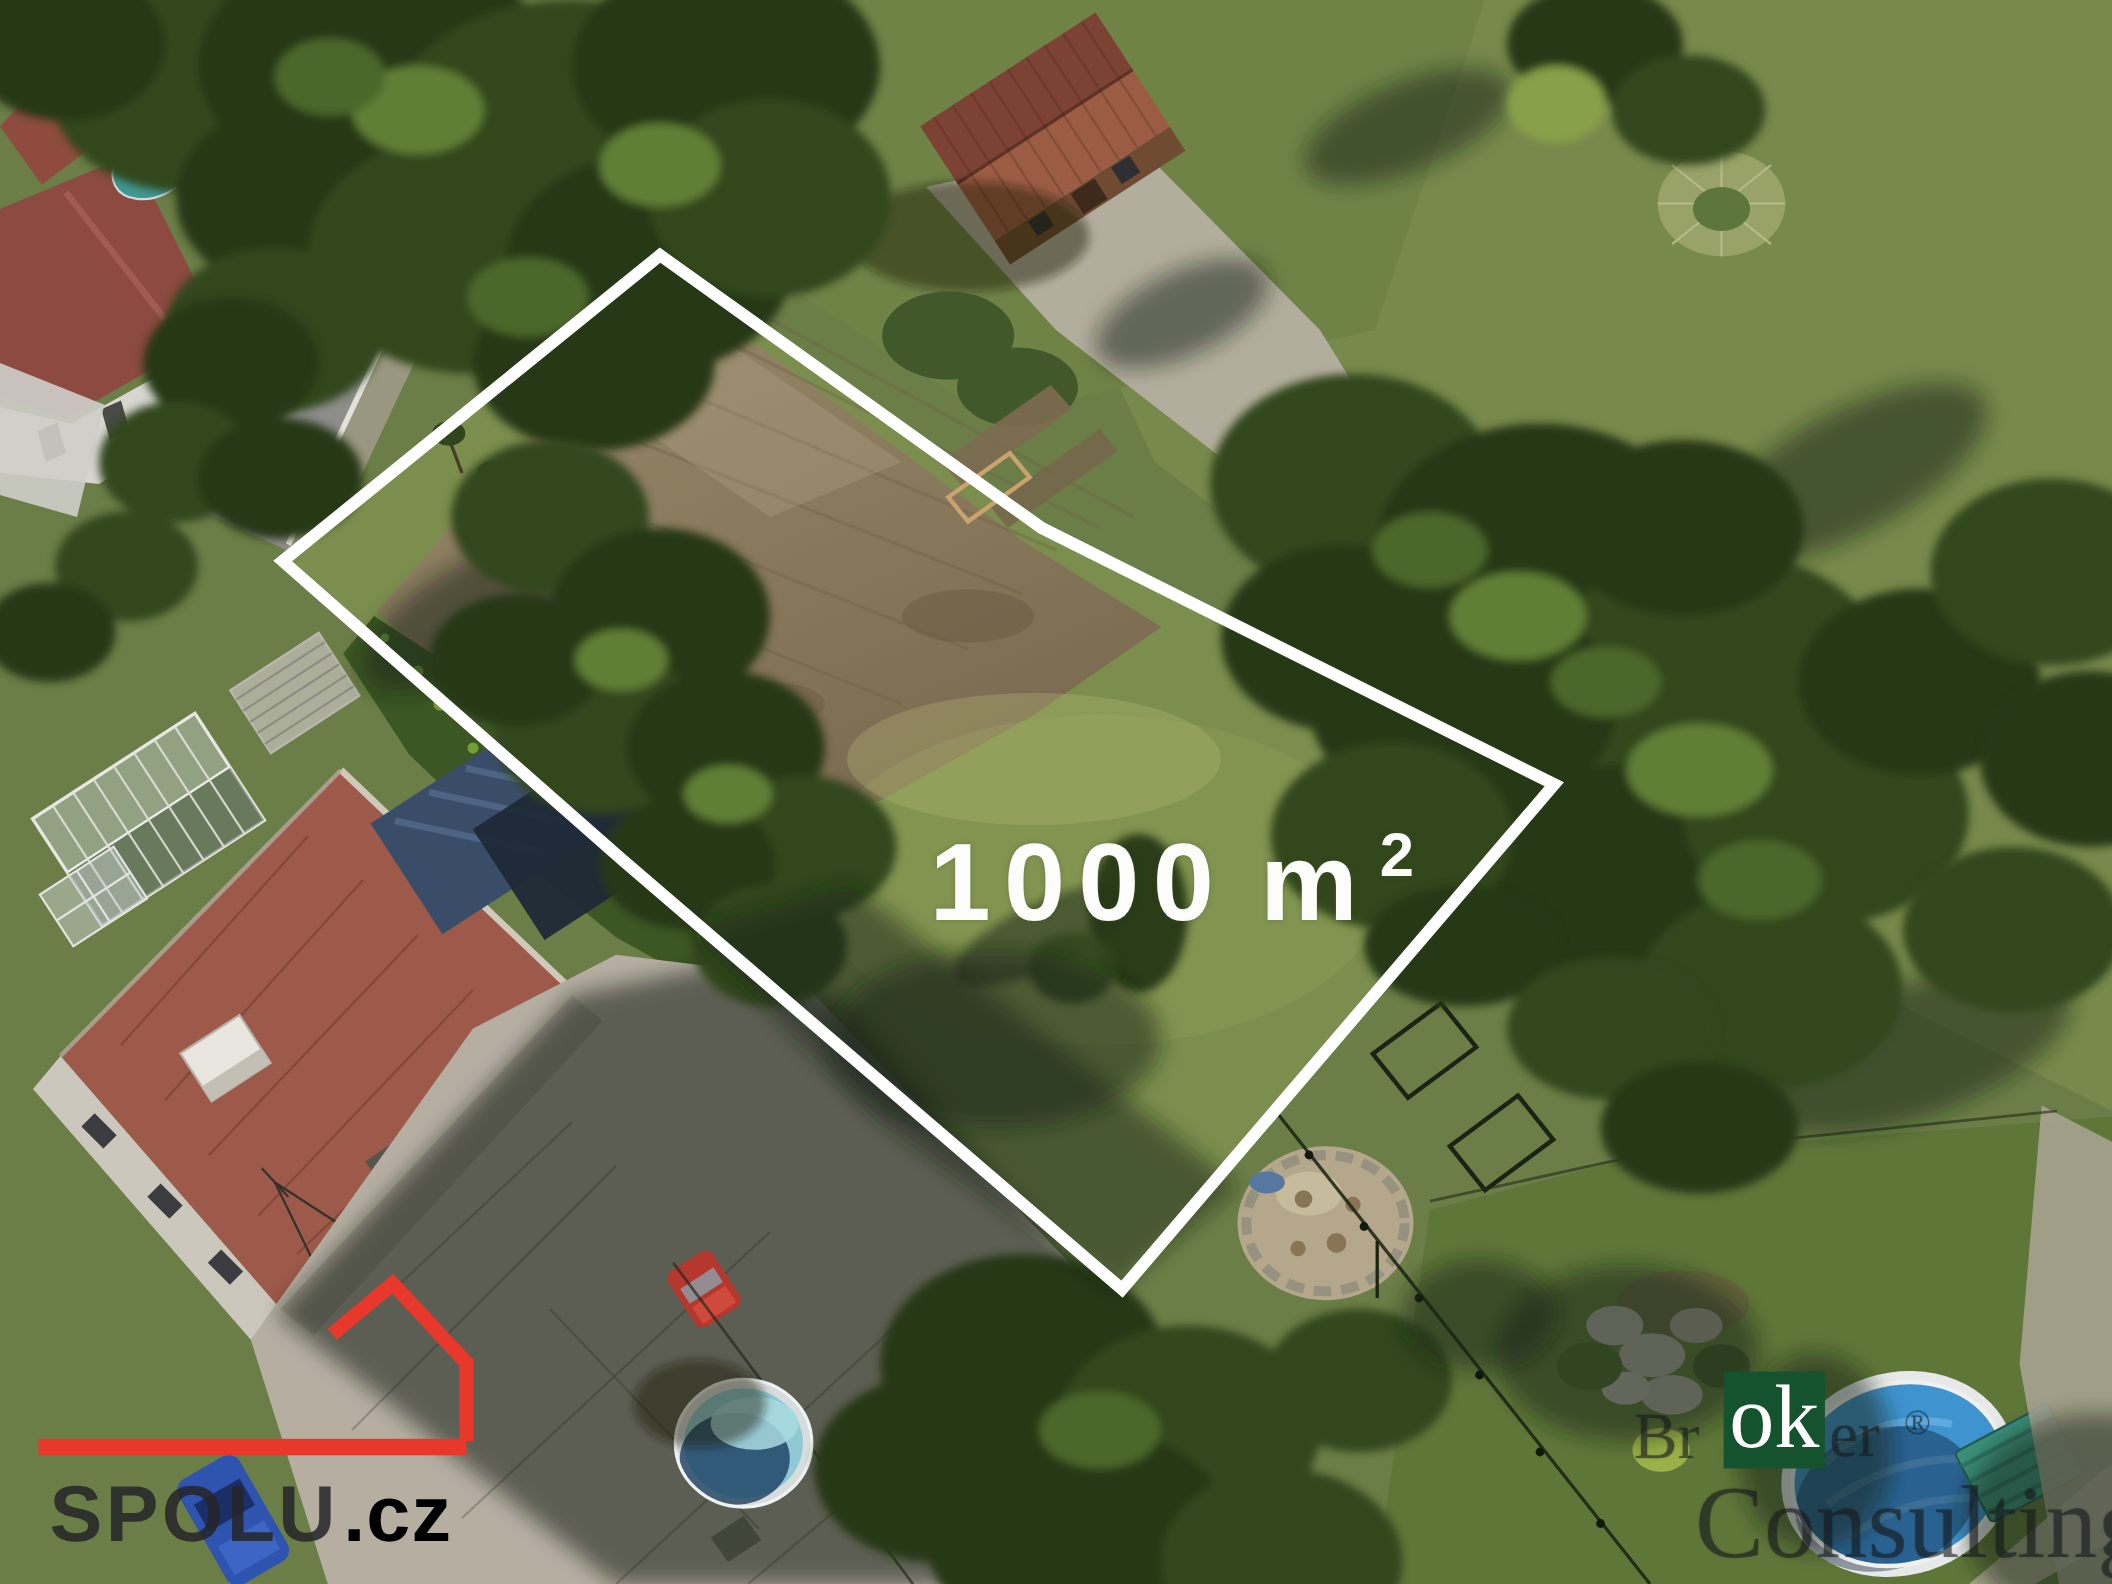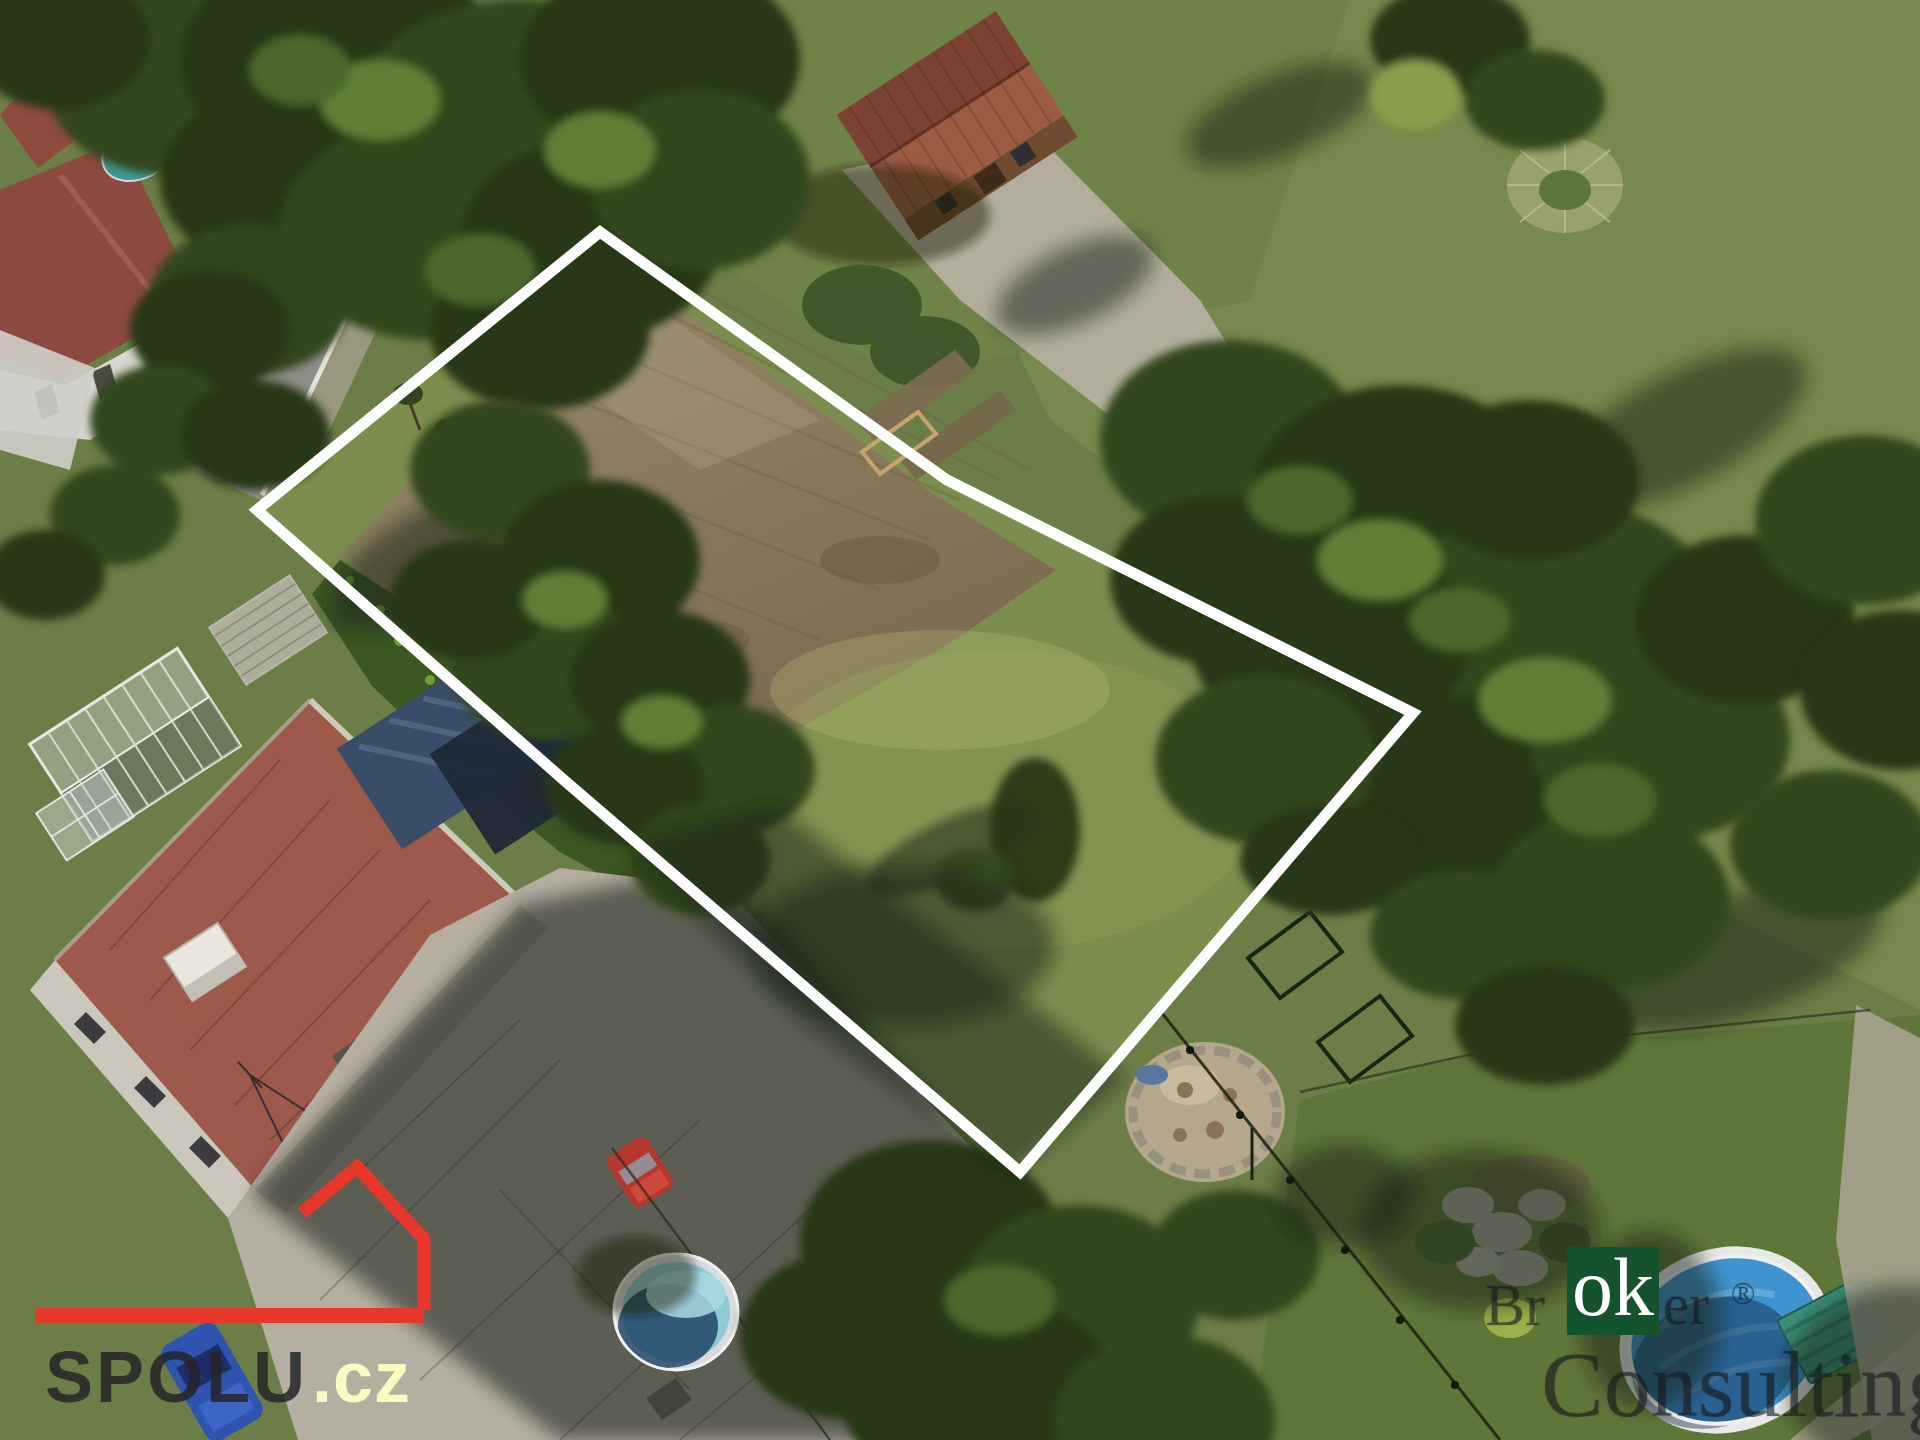--- a/index.html
+++ b/index.html
@@ -11,21 +11,21 @@
   
   .area-label{position:absolute;left:845px;top:752px;color:#fcfcfa;font-weight:700;font-size:100px;letter-spacing:12px;line-height:1;white-space:nowrap;text-shadow:0 0 5px rgba(60,80,40,.35);}
   .area-label .unit{margin-left:30px;}
   .area-label .sup{font-size:56px;position:relative;top:-40px;margin-left:8px;letter-spacing:0;}
   
   .logo-rs{position:absolute;left:30px;top:1125px;width:432px;height:300px;}
   .logo-rs svg{position:absolute;left:0;top:0;}
   .rs-l1,.rs-l2{position:absolute;left:15px;font-weight:700;font-size:72px;line-height:1;letter-spacing:3px;color:rgba(36,36,40,.85);white-space:nowrap;}
   .rs-l1{top:108px;}
   .rs-l2{top:216px;}
-  .rs-cz{color:#fef9c3;margin-left:4px;letter-spacing:1px;}
+  .rs-cz{color:#000000;margin-left:4px;letter-spacing:1px;}
   
   .logo-bc{position:absolute;left:1455px;top:1225px;width:470px;height:215px;}
   .logo-bc span{position:absolute;font-family:"Liberation Serif",serif;line-height:1;color:rgba(24,27,31,.55);text-shadow:0 0 2px rgba(10,10,10,.2);white-space:nowrap;}
   .bc-br{left:30px;top:50px;font-size:60px;}
   .bc-er{left:208px;top:50px;font-size:59px;}
   .bc-reg{left:276px;top:52px;font-size:32px;}
   .bc-consulting{left:86px;top:112px;font-size:94px;}
   .bc-ok{left:112px;top:22px;width:92px;height:88px;background:#14532d;color:#fff !important;font-family:"Liberation Serif",serif;font-size:82px;text-align:center;line-height:84px;text-shadow:none !important;}
 </style>
 </head>
@@ -431,20 +431,21 @@
     <ellipse cx="975" cy="880" rx="40" ry="32" class="cm" opacity="0.9" filter="url(#soft)"></ellipse>
   </g>
   <g>
     <path d="M 628 845 L 775 805 L 1125 1078 L 1015 1172 L 798 1018 Z" class="shd" filter="url(#soft2)"></path>
     <ellipse cx="905" cy="945" rx="150" ry="80" class="shd" filter="url(#soft2)"></ellipse>
   </g>
 
   <polygon points="600,232 947,480 1413,713 1020,1172 565,781 257,510" fill="none" stroke="#ffffff" stroke-width="11" stroke-linejoin="miter"></polygon>
 </svg>
 
+  <div class="area-label"><span>1000</span><span class="unit">m</span><span class="sup">2</span></div>
 
   <div class="logo-rs">
     <svg width="432" height="300" viewBox="0 0 432 300">
       <polyline points="272,88 327,42 394,114 394,185" fill="none" stroke="#e8382c" stroke-width="13"></polyline>
       <rect x="5" y="183" width="389" height="15" fill="#e8382c"></rect>
     </svg>
     <div class="rs-l2"><span>SPOLU</span><span class="rs-cz">.cz</span></div>
   </div>
 
   <div class="logo-bc">

